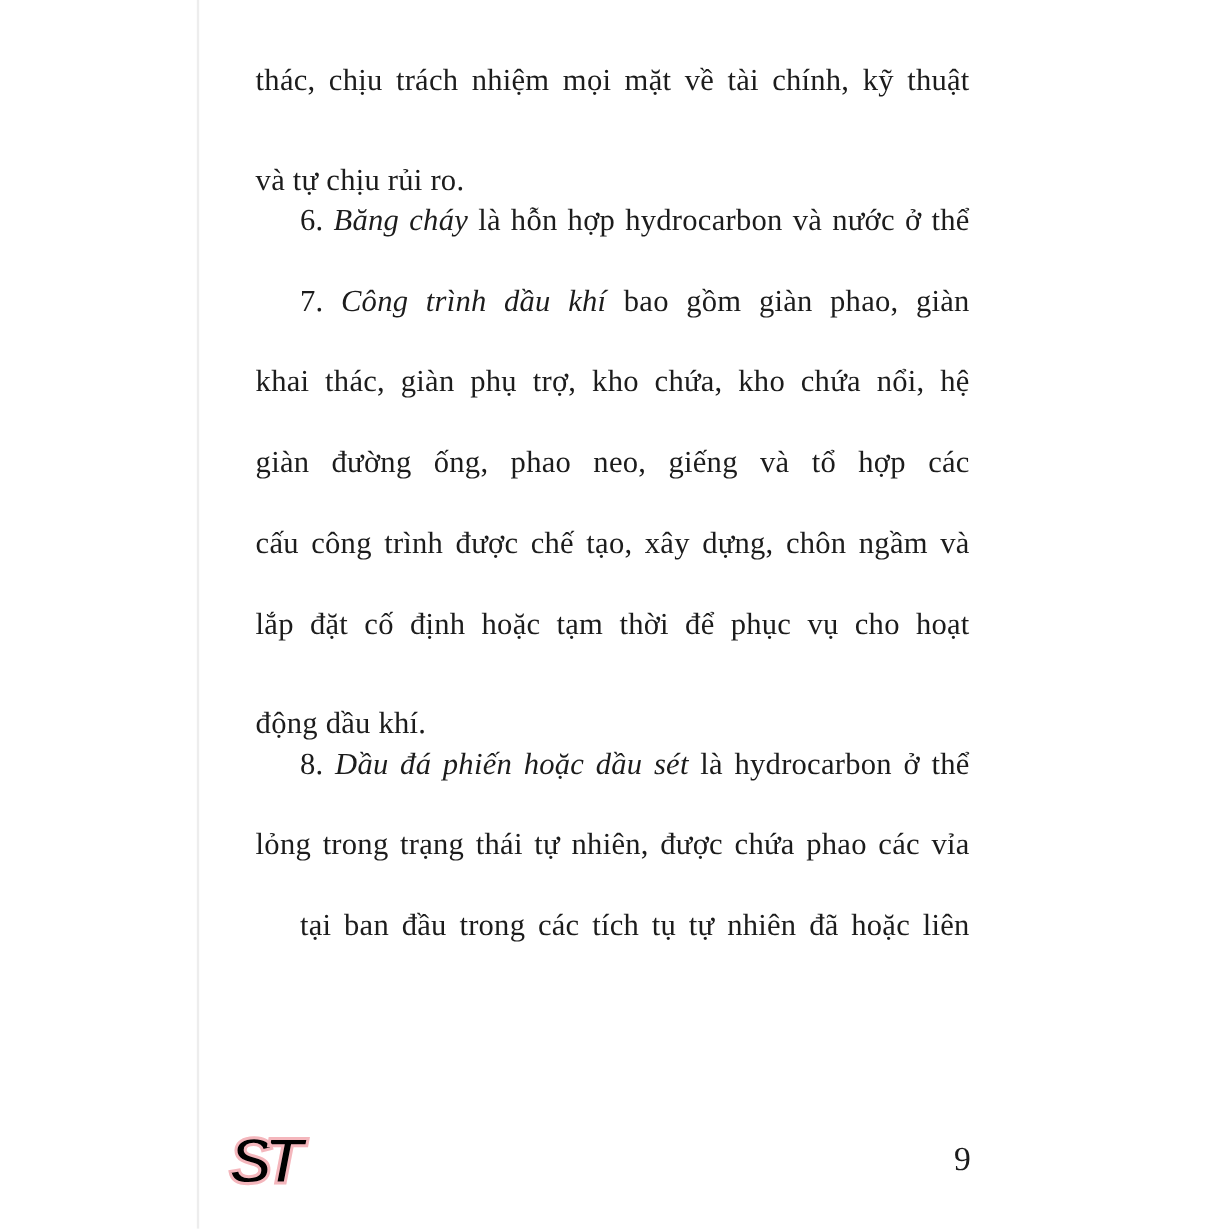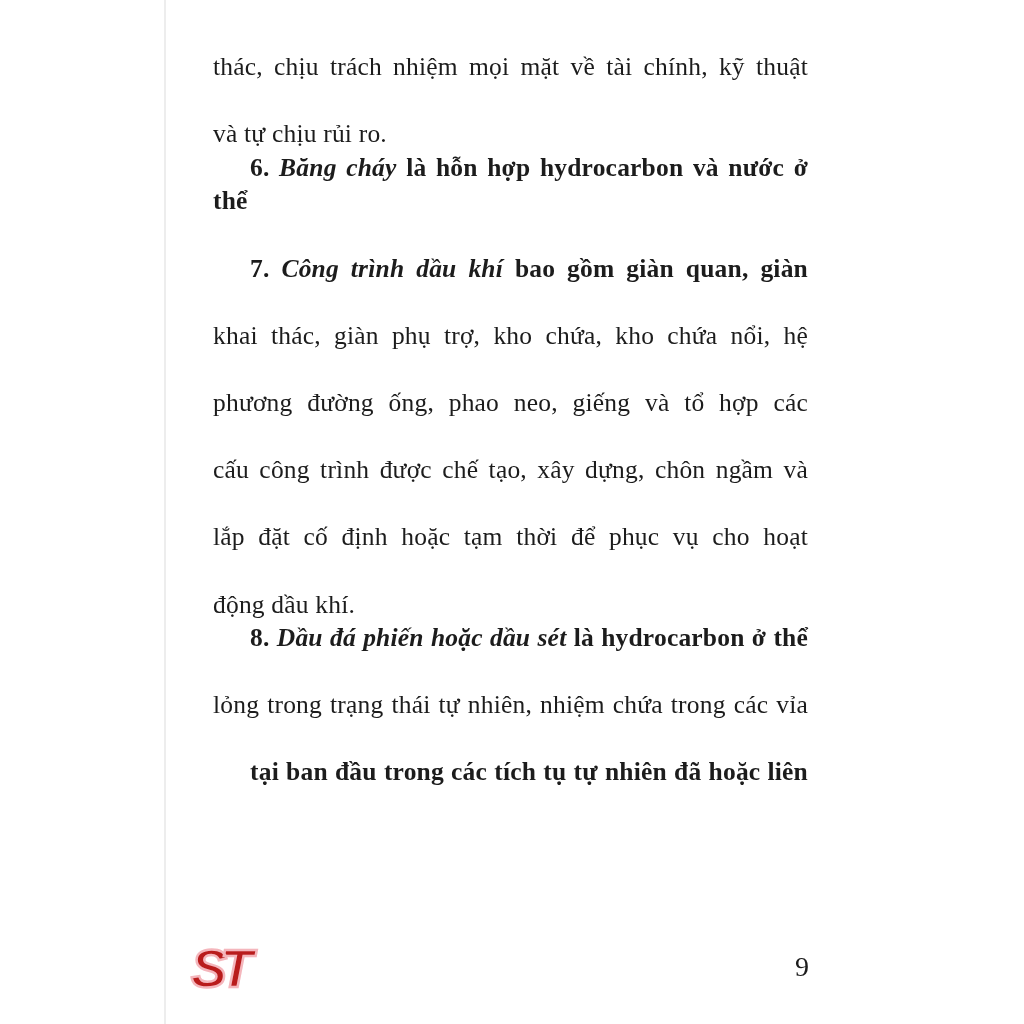--- a/index.html
+++ b/index.html
@@ -29,50 +29,51 @@
   .text-block {
     position: absolute;
     left: 213px;
     top: 50px;
     width: 595px;
     font-size: 25.5px;
     line-height: 33.6px;
     letter-spacing: 0.2px;
   }
   .para { margin: 0; padding: 0; }
-  .para.indent .line:first-child { text-indent: 37px; font-weight: bold; }
+  .para.indent .line:first-child { text-indent: 37px; }
   .line {
     text-align: justify;
     text-align-last: justify;
     white-space: normal;
   }
   .line::after {
     content: "";
     display: inline-block;
     width: 100%;
     height: 0;
   }
   .line.last {
     text-align-last: left;
+    margin-top: 16px;
   }
   .line.last::after { content: none; }
   .line em {
     font-style: italic;
   }
   .watermark {
     position: absolute;
     left: 191px;
     top: 938px;
     font-family: "Liberation Sans", "DejaVu Sans", sans-serif;
     font-style: italic;
     font-weight: 900;
     font-size: 54px;
     line-height: 60px;
     letter-spacing: -7px;
-    color: #b91c1c;
+    color: #000000;
     -webkit-text-stroke: 2.5px #f4b6bc;
     text-shadow: 0 0 1px #f7c6ca;
     user-select: none;
   }
   .page-number {
     position: absolute;
     left: 782px;
     top: 951px;
     width: 40px;
     text-align: center;
@@ -87,30 +88,30 @@
   <div class="edge-line"></div>
   <main class="text-block" id="text-block">
       <div class="para">
         <div class="line"><span>thác, chịu trách nhiệm mọi mặt về tài chính, kỹ thuật</span></div>
         <div class="line last"><span>và tự chịu rủi ro.</span></div>
       </div>
       <div class="para indent">
         <div class="line"><span>6. </span><em>Băng cháy</em><span> là hỗn hợp hydrocarbon và nước ở thể</span></div>
       </div>
       <div class="para indent">
-        <div class="line"><span>7. </span><em>Công trình dầu khí</em><span> bao gồm giàn quan, giàn</span></div>
+        <div class="line"><span>7. </span><em>Công trình dầu khí</em><span> bao gồm giàn phao, giàn</span></div>
         <div class="line"><span>khai thác, giàn phụ trợ, kho chứa, kho chứa nổi, hệ</span></div>
-        <div class="line"><span>phương đường ống, phao neo, giếng và tổ hợp các</span></div>
+        <div class="line"><span>giàn đường ống, phao neo, giếng và tổ hợp các</span></div>
         <div class="line"><span>cấu công trình được chế tạo, xây dựng, chôn ngầm và</span></div>
         <div class="line"><span>lắp đặt cố định hoặc tạm thời để phục vụ cho hoạt</span></div>
         <div class="line last"><span>động dầu khí.</span></div>
       </div>
       <div class="para indent">
         <div class="line"><span>8. </span><em>Dầu đá phiến hoặc dầu sét</em><span> là hydrocarbon ở thể</span></div>
-        <div class="line"><span>lỏng trong trạng thái tự nhiên, nhiệm chứa trong các vỉa</span></div>
+        <div class="line"><span>lỏng trong trạng thái tự nhiên, được chứa phao các vỉa</span></div>
       </div>
       <div class="para indent">
         <div class="line"><span>tại ban đầu trong các tích tụ tự nhiên đã hoặc liên</span></div>
       </div>
     </main>
   <div class="watermark">ST</div>
   <div class="page-number">9</div>
 </div>
 
 </body></html>

